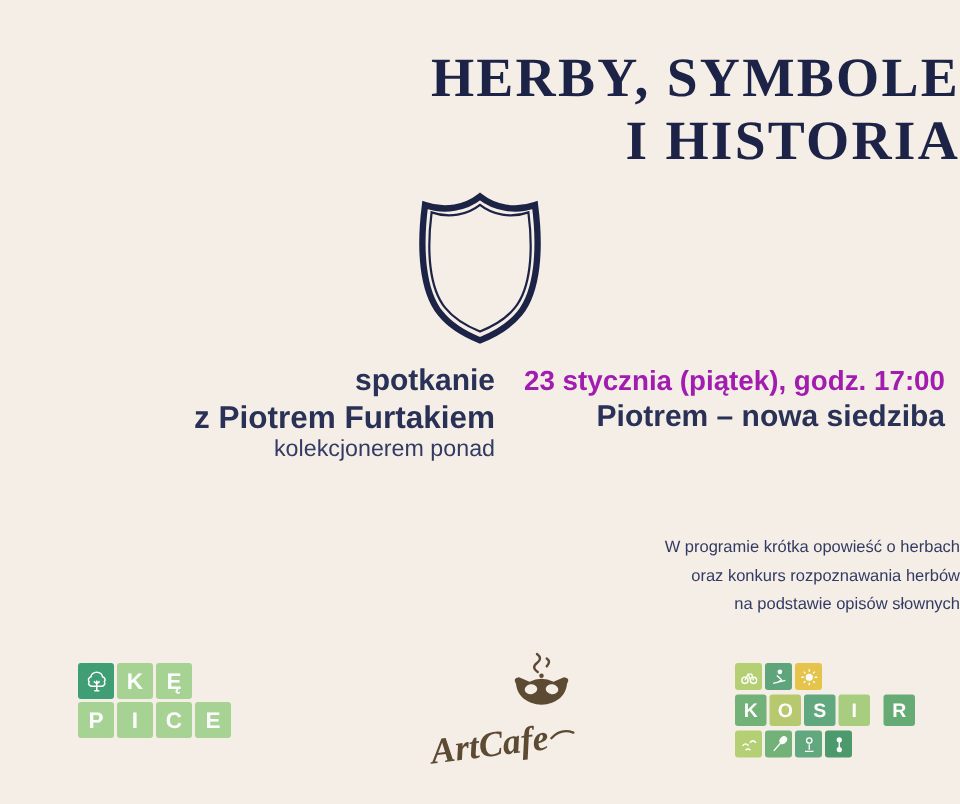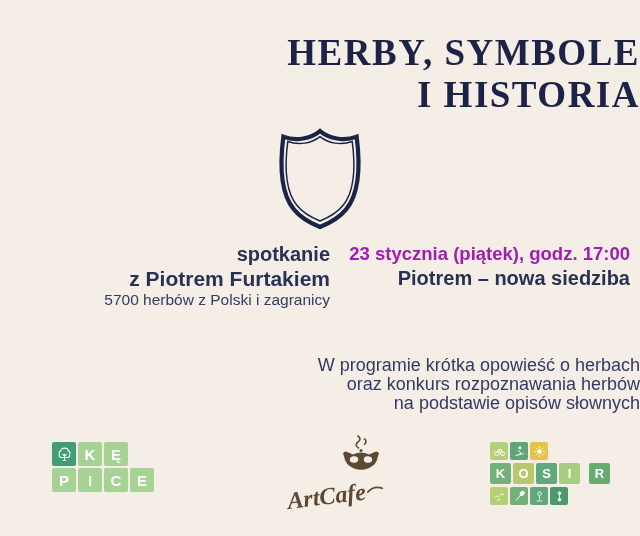--- a/index.html
+++ b/index.html
@@ -31,21 +31,21 @@
   .col-left{left:10px;width:320px;}
   .col-right{left:330px;width:300px;}
   .ln-bold{font-size:20px;line-height:24px;font-weight:700;color:#2a3157;}
   .ln-bold-lg{font-size:21px;line-height:25px;font-weight:700;color:#2a3157;}
   .ln-bold-sm{font-size:18.5px;line-height:24px;font-weight:700;color:#a21caf;}
   .ln-sm{font-size:15.5px;line-height:18px;color:#333a63;}
 
   
   .program{
     position:absolute;top:356px;left:0;right:0;
-    font-size:18px;line-height:19px;color:#333a63;
+    font-size:11px;line-height:19px;color:#333a63;
   }
 
   
   .logo-kepice{position:absolute;left:52px;top:442px;}
   .logo-artcafe{position:absolute;left:50%;transform:translateX(-50%);top:434px;width:130px;}
   .logo-kosir{position:absolute;left:490px;top:442px;}
 
   .kep-row{display:flex;gap:2px;margin-bottom:2px;}
   .tile{
     width:24px;height:24px;border-radius:2px;
@@ -90,21 +90,21 @@
     <svg width="94" height="106" viewBox="0 0 100 112" fill="none">
       <path d="M50 5 C 40 13, 25 16, 11 11 C 7 42, 9 72, 22 88 C 30 98, 40 103, 50 107 C 60 103, 70 98, 78 88 C 91 72, 93 42, 89 11 C 75 16, 60 13, 50 5 Z" stroke="#1d2347" stroke-width="4.5"></path>
       <path d="M50 5 C 40 13, 25 16, 11 11 C 7 42, 9 72, 22 88 C 30 98, 40 103, 50 107 C 60 103, 70 98, 78 88 C 91 72, 93 42, 89 11 C 75 16, 60 13, 50 5 Z" stroke="#1d2347" stroke-width="1.8" transform="translate(6,6.5) scale(0.88)"></path>
     </svg>
   </div>
 
   <div class="columns">
     <div class="col col-left">
       <div class="ln-bold">spotkanie</div>
       <div class="ln-bold-lg">z Piotrem Furtakiem</div>
-      <div class="ln-sm">5700 herbów z Polski i zagranicy</div>
+      <div class="ln-sm">kolekcjonerem ponad</div>
     </div>
     <div class="col col-right">
       <div class="ln-bold-sm">23 stycznia (piątek), godz. 17:00</div>
       <div class="ln-bold">Piotrem – nowa siedziba</div>
     </div>
   </div>
 
   <div class="program">
     <div>W programie krótka opowieść o herbach</div>
     <div>oraz konkurs rozpoznawania herbów</div>

